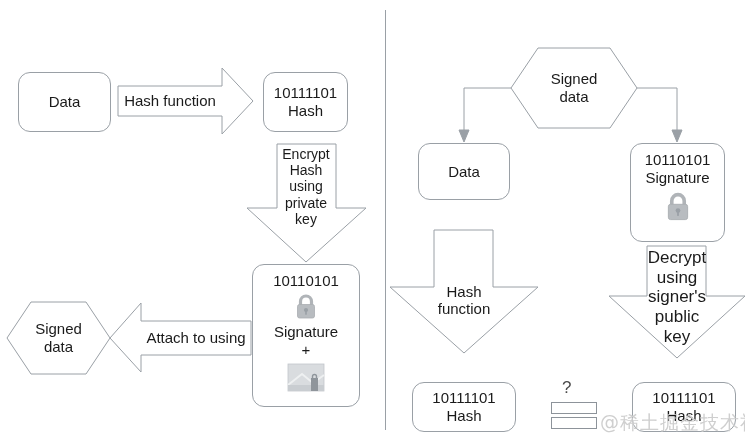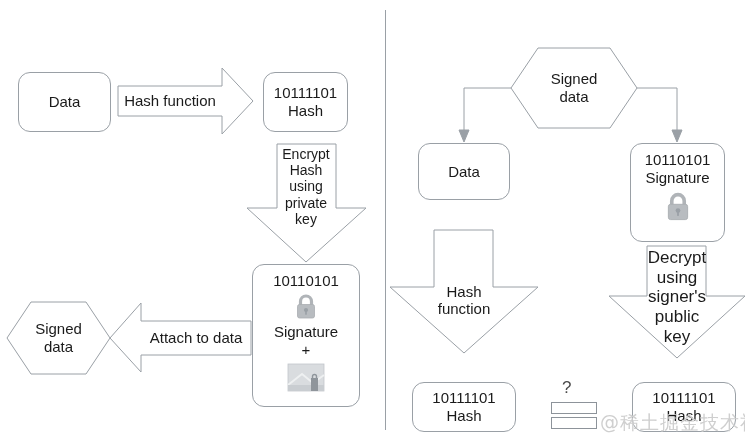--- a/index.html
+++ b/index.html
@@ -134,21 +134,21 @@
 
     <svg class="icon-card" width="40" height="33" viewBox="0 0 40 33" style="margin-top:2px;">
       <rect x="2" y="3" width="36" height="27" fill="#d9dcdf" stroke="#c2c6ca" stroke-width="0.8"></rect>
       <path d="M2 24 L16 13 L27 22 L38 14" fill="none" stroke="#eef0f1" stroke-width="2"></path>
       <rect x="2" y="24" width="36" height="6" fill="#c9cdd1"></rect>
       <rect x="25" y="17" width="7" height="13" fill="#8f959b"></rect>
       <rect x="26.5" y="13.5" width="4" height="5" rx="2" fill="none" stroke="#8f959b" stroke-width="1.4"></rect>
     </svg>
   </div>
 
-  <div class="arrow-text" style="left:141px; top:329px; width:110px; font-size:15px;">Attach to data</div>
+  <div class="arrow-text" style="left:141px; top:329px; width:110px; font-size:15px;">Attach to using</div>
 
   <div class="node" style="left:17px; top:308px; width:83px; height:60px; font-size:15px;">
     <span class="lbl">Signed</span>
     <span class="lbl">data</span>
   </div>
 
   <div class="node" style="left:533px; top:58px; width:82px; height:60px; font-size:15px;">
     <span class="lbl">Signed</span>
     <span class="lbl">data</span>
   </div>

